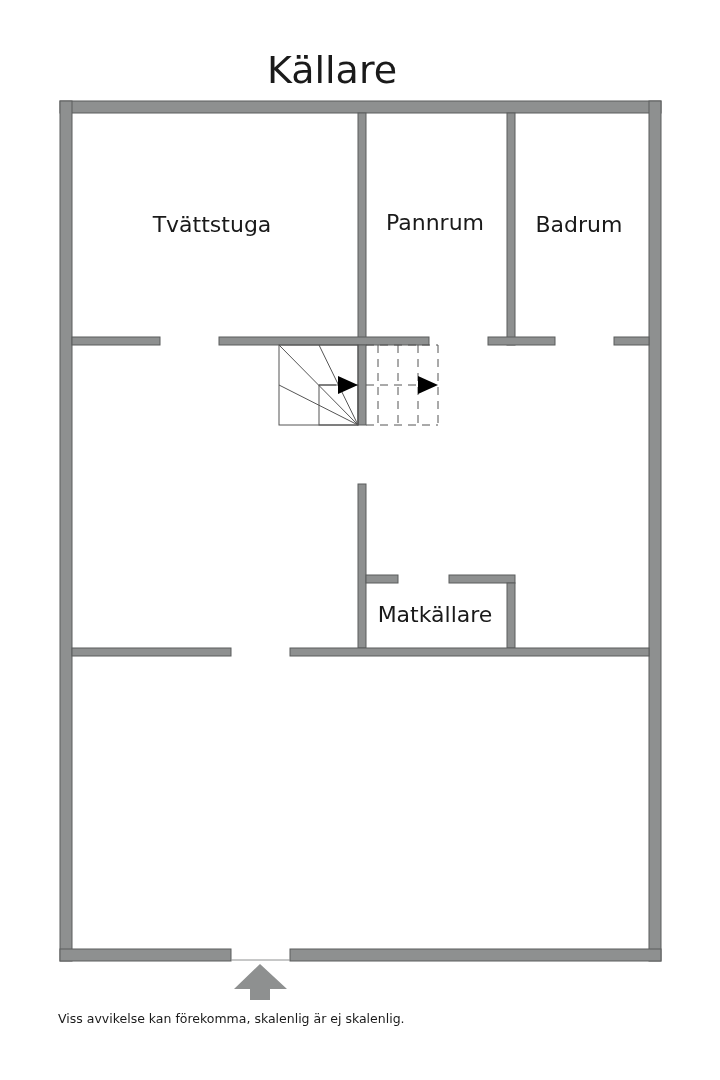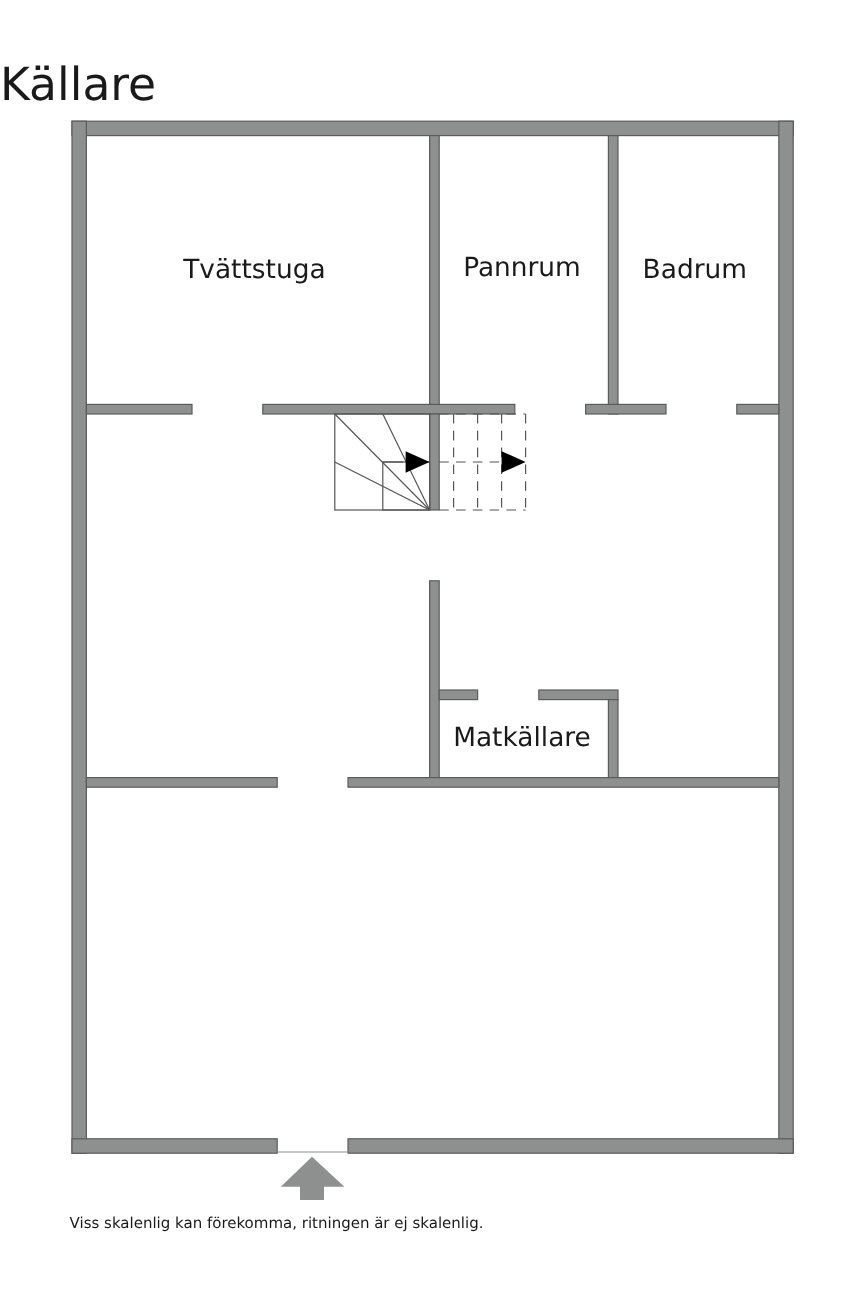--- a/index.html
+++ b/index.html
@@ -1,17 +1,17 @@
 <!DOCTYPE html>
 <html><head>
 <meta charset="utf-8">
 <style>
   html, body { margin:0; padding:0; background:#ffffff; }
   body { width:720px; height:1080px; position:relative; overflow:hidden; font-family:"DejaVu Sans", sans-serif; color:#1a1a1a; }
-  .title { position:absolute; left:0; top:46px; width:664px; text-align:left; font-size:38px; line-height:48px; }
+  .title { position:absolute; left:0; top:46px; width:664px; text-align:center; font-size:38px; line-height:48px; }
   svg { position:absolute; left:0; top:0; }
   .wall { fill:#8e9090; stroke:#5a5c5c; stroke-width:1; }
   .room-label { font-family:"DejaVu Sans", sans-serif; font-size:22px; fill:#1a1a1a; }
   .disclaimer { position:absolute; left:58px; top:1010px; font-size:12.5px; line-height:18px; }
 </style>
 </head>
 <body>
 
 <div class="title">Källare</div>
 
@@ -67,13 +67,13 @@
   <g>
     <text class="room-label" x="212" y="232" text-anchor="middle">Tvättstuga</text>
     <text class="room-label" x="435" y="230" text-anchor="middle">Pannrum</text>
     <text class="room-label" x="579" y="232" text-anchor="middle">Badrum</text>
     <text class="room-label" x="435" y="622" text-anchor="middle">Matkällare</text>
   </g>
 
   <polygon fill="#8e9090" points="260,964 287,989 270,989 270,1000 250,1000 250,989 234,989"></polygon>
 </svg>
 
-<div class="disclaimer">Viss skalenlig kan förekomma, ritningen är ej skalenlig.</div>
+<div class="disclaimer">Viss avvikelse kan förekomma, skalenlig är ej skalenlig.</div>
 
 </body></html>

